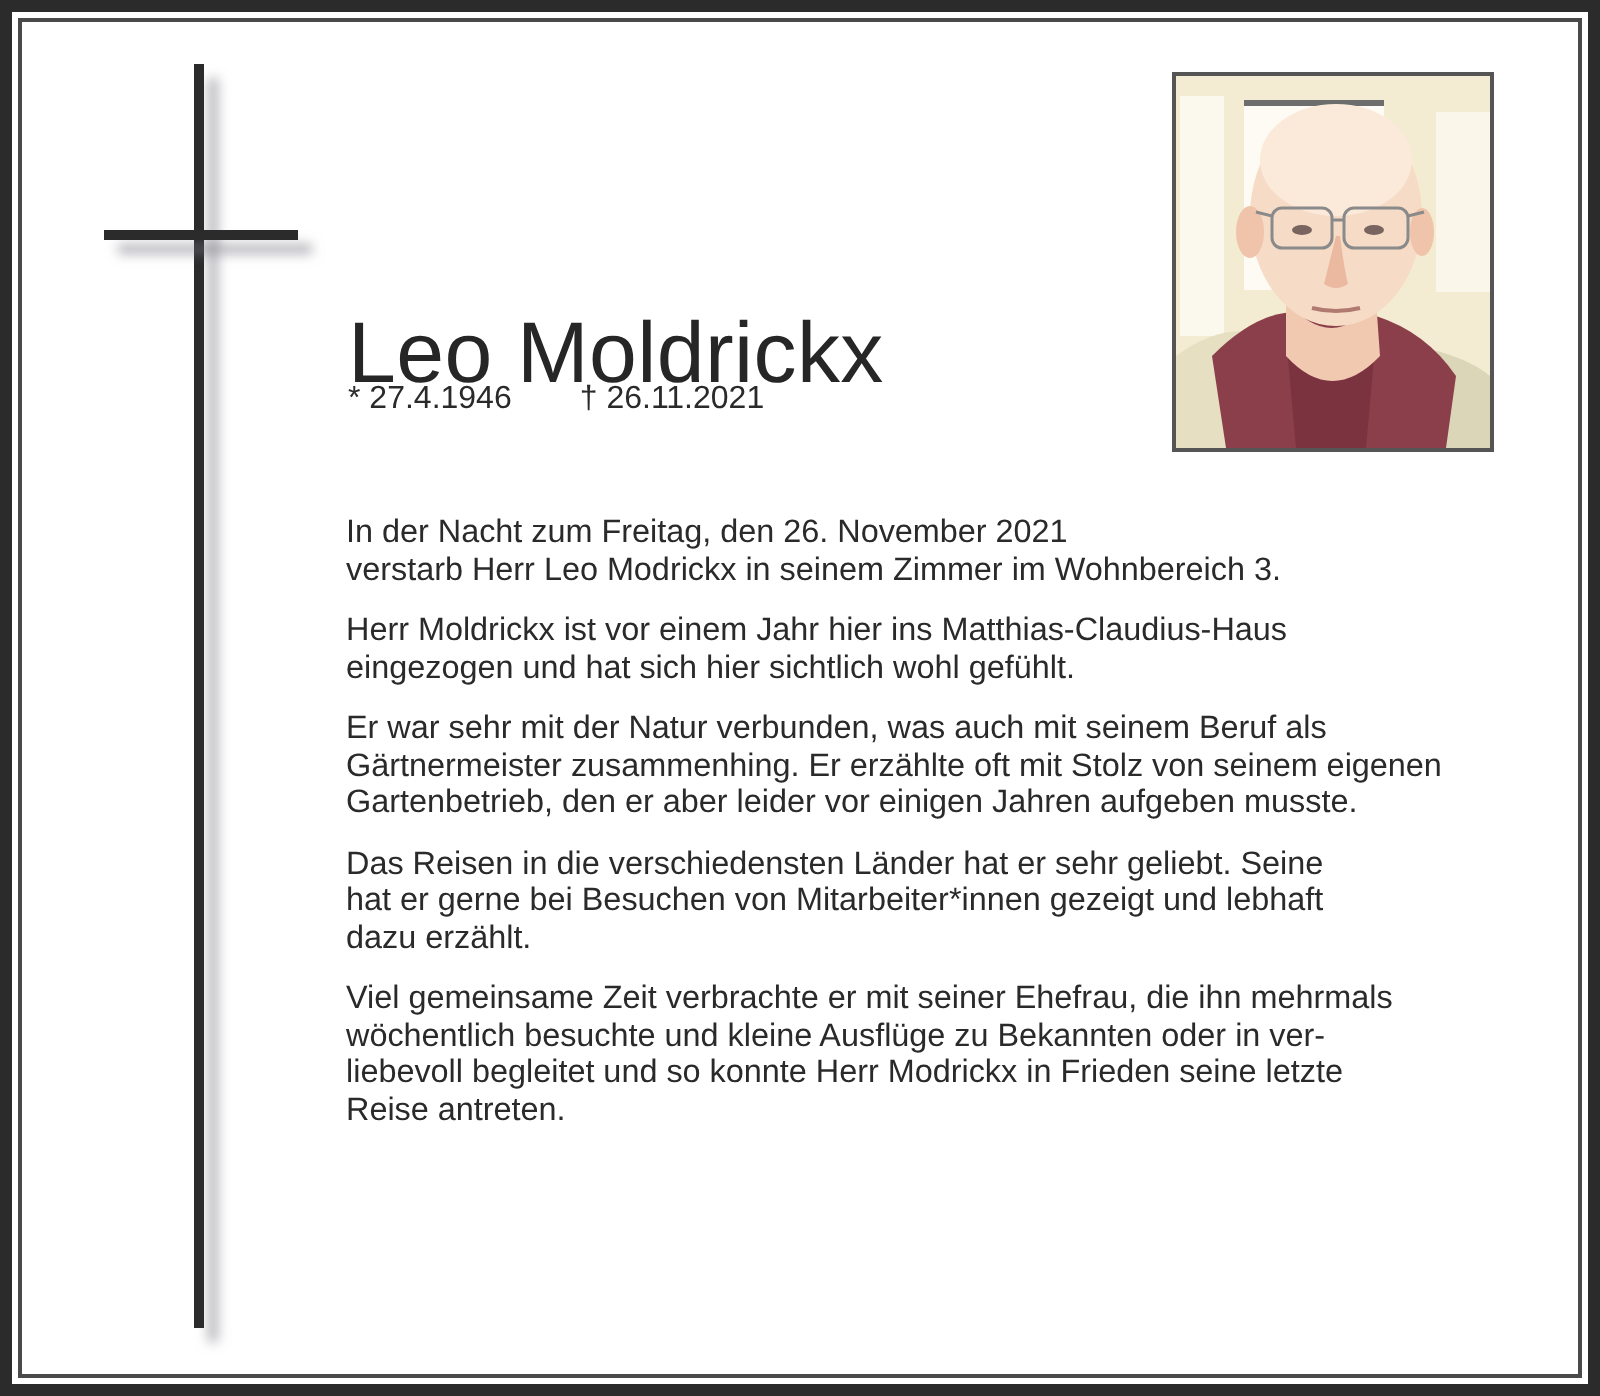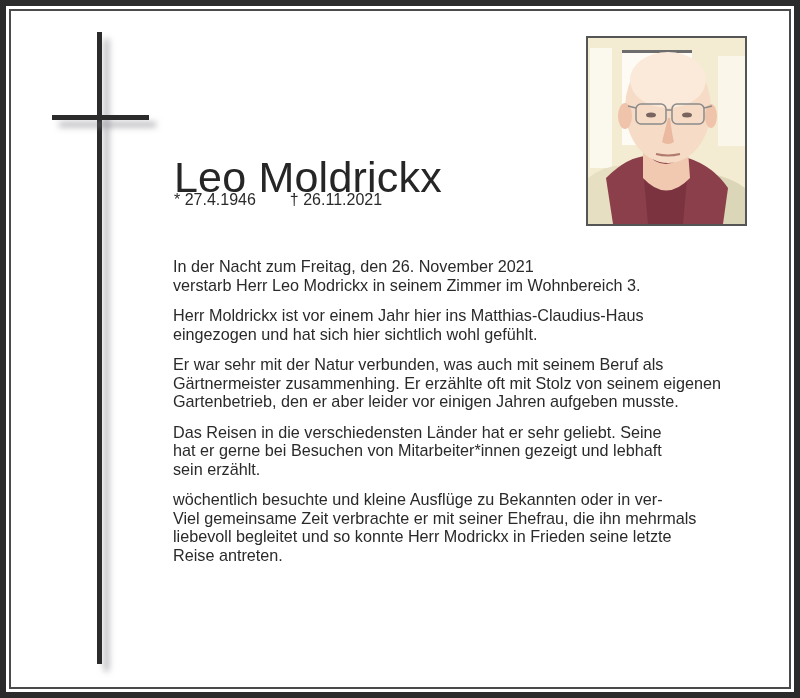--- a/index.html
+++ b/index.html
@@ -172,21 +172,21 @@
     <span class="line">eingezogen und hat sich hier sichtlich wohl gefühlt.</span>
   </p>
   <p>
     <span class="line">Er war sehr mit der Natur verbunden, was auch mit seinem Beruf als</span>
     <span class="line">Gärtnermeister zusammenhing. Er erzählte oft mit Stolz von seinem eigenen</span>
     <span class="line">Gartenbetrieb, den er aber leider vor einigen Jahren aufgeben musste.</span>
   </p>
   <p>
     <span class="line">Das Reisen in die verschiedensten Länder hat er sehr geliebt. Seine</span>
     <span class="line">hat er gerne bei Besuchen von Mitarbeiter*innen gezeigt und lebhaft</span>
-    <span class="line">sein erzählt.</span>
+    <span class="line">dazu erzählt.</span>
   </p>
   <p>
+    <span class="line">Viel gemeinsame Zeit verbrachte er mit seiner Ehefrau, die ihn mehrmals</span>
     <span class="line">wöchentlich besuchte und kleine Ausflüge zu Bekannten oder in ver-</span>
-    <span class="line">Viel gemeinsame Zeit verbrachte er mit seiner Ehefrau, die ihn mehrmals</span>
     <span class="line">liebevoll begleitet und so konnte Herr Modrickx in Frieden seine letzte</span>
     <span class="line">Reise antreten.</span>
   </p>
 </div>
 
 </body></html>

